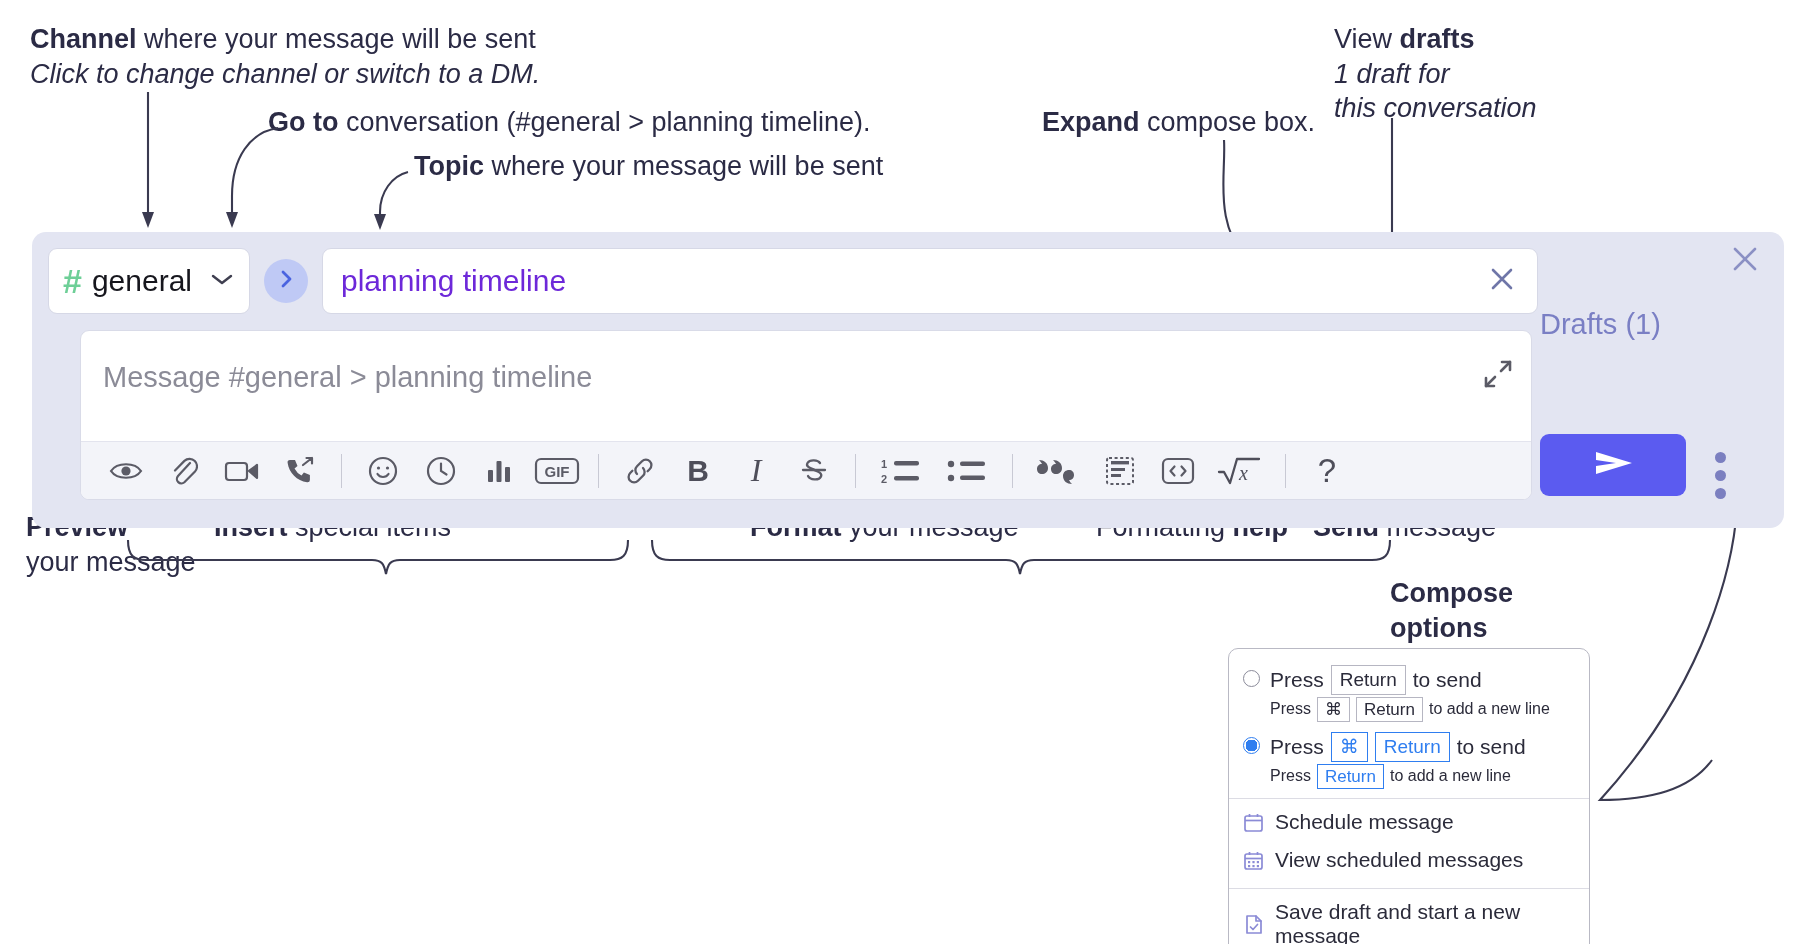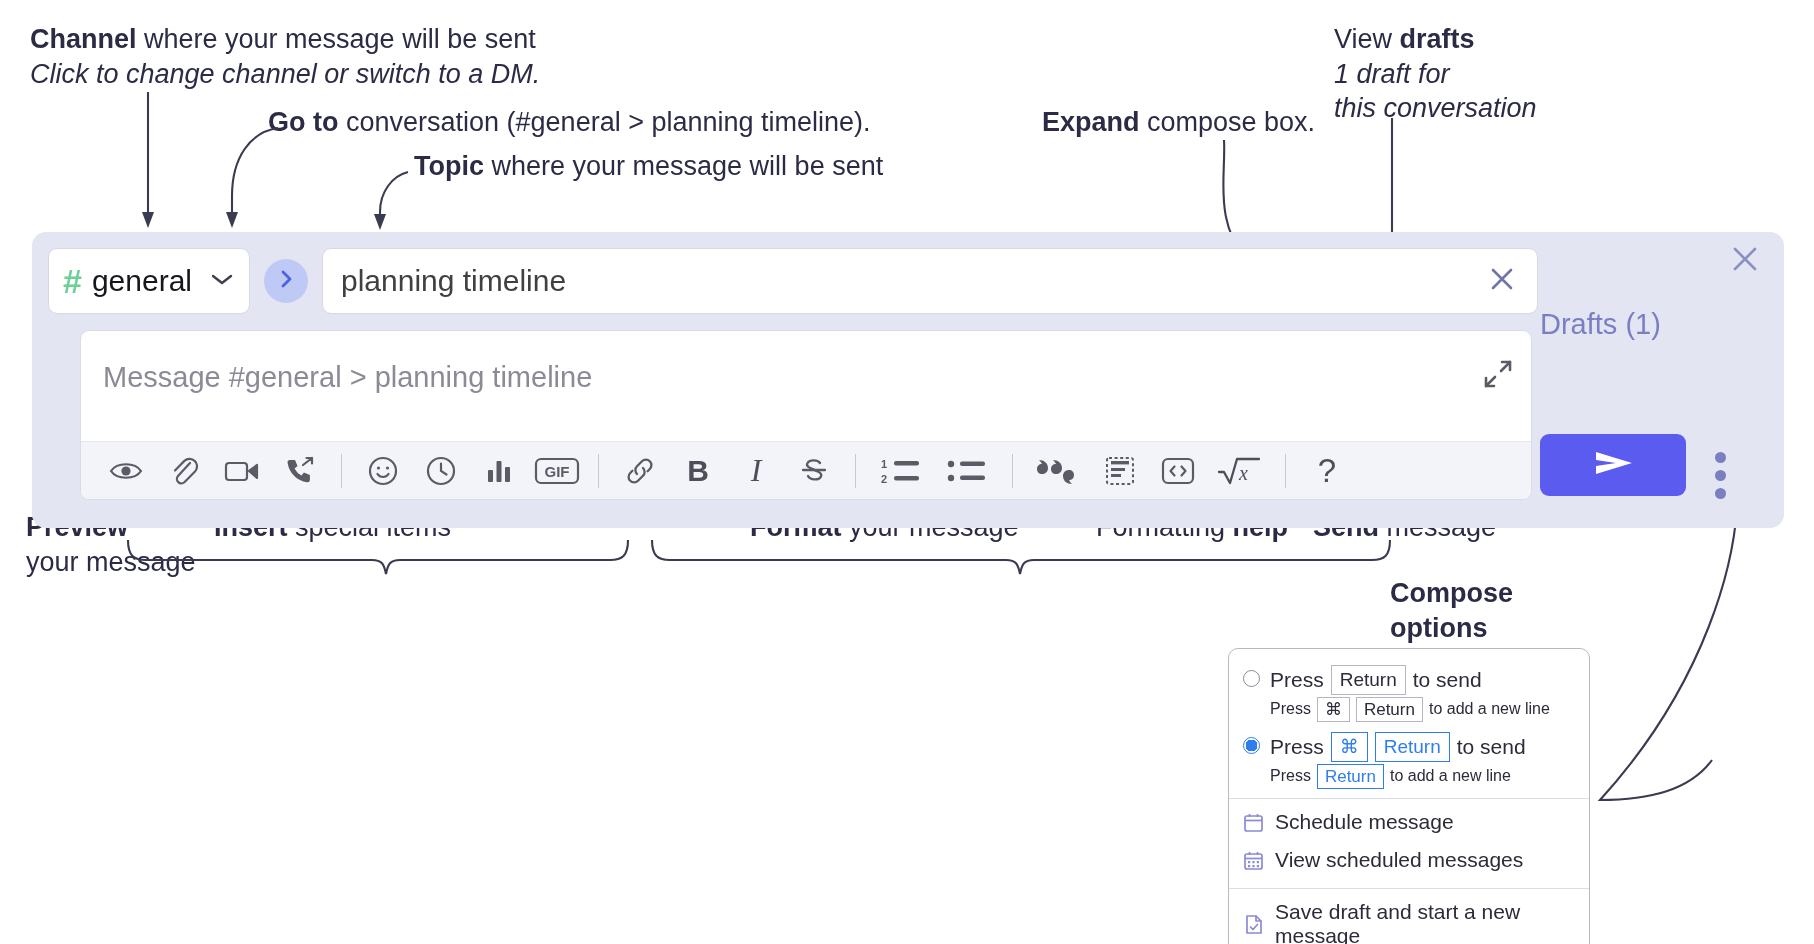--- a/index.html
+++ b/index.html
@@ -39,21 +39,21 @@
 
   .goto-btn {
     width:44px; height:44px; border-radius:50%; background:#bfc9f5;
     display:flex; align-items:center; justify-content:center; margin:0 14px;
   }
 
   .topic-field {
     width:1216px; height:66px; background:#fff; border:1px solid #d6d8e6; border-radius:9px;
     display:flex; align-items:center; padding:0 18px;
   }
-  .topic-value { font-size:30px; color:#404040; }
+  .topic-value { font-size:30px; color:#6d28d9; }
   .topic-clear { margin-left:auto; }
 
   
   .msg-box {
     position:absolute; left:48px; top:98px; width:1452px; height:170px;
     background:#fff; border:1px solid #d9dbe8; border-radius:9px; overflow:hidden;
   }
   .msg-placeholder { position:absolute; left:22px; top:30px; font-size:29px; color:#8b8b97; }
   .expand-ico { position:absolute; right:18px; top:28px; }
 

